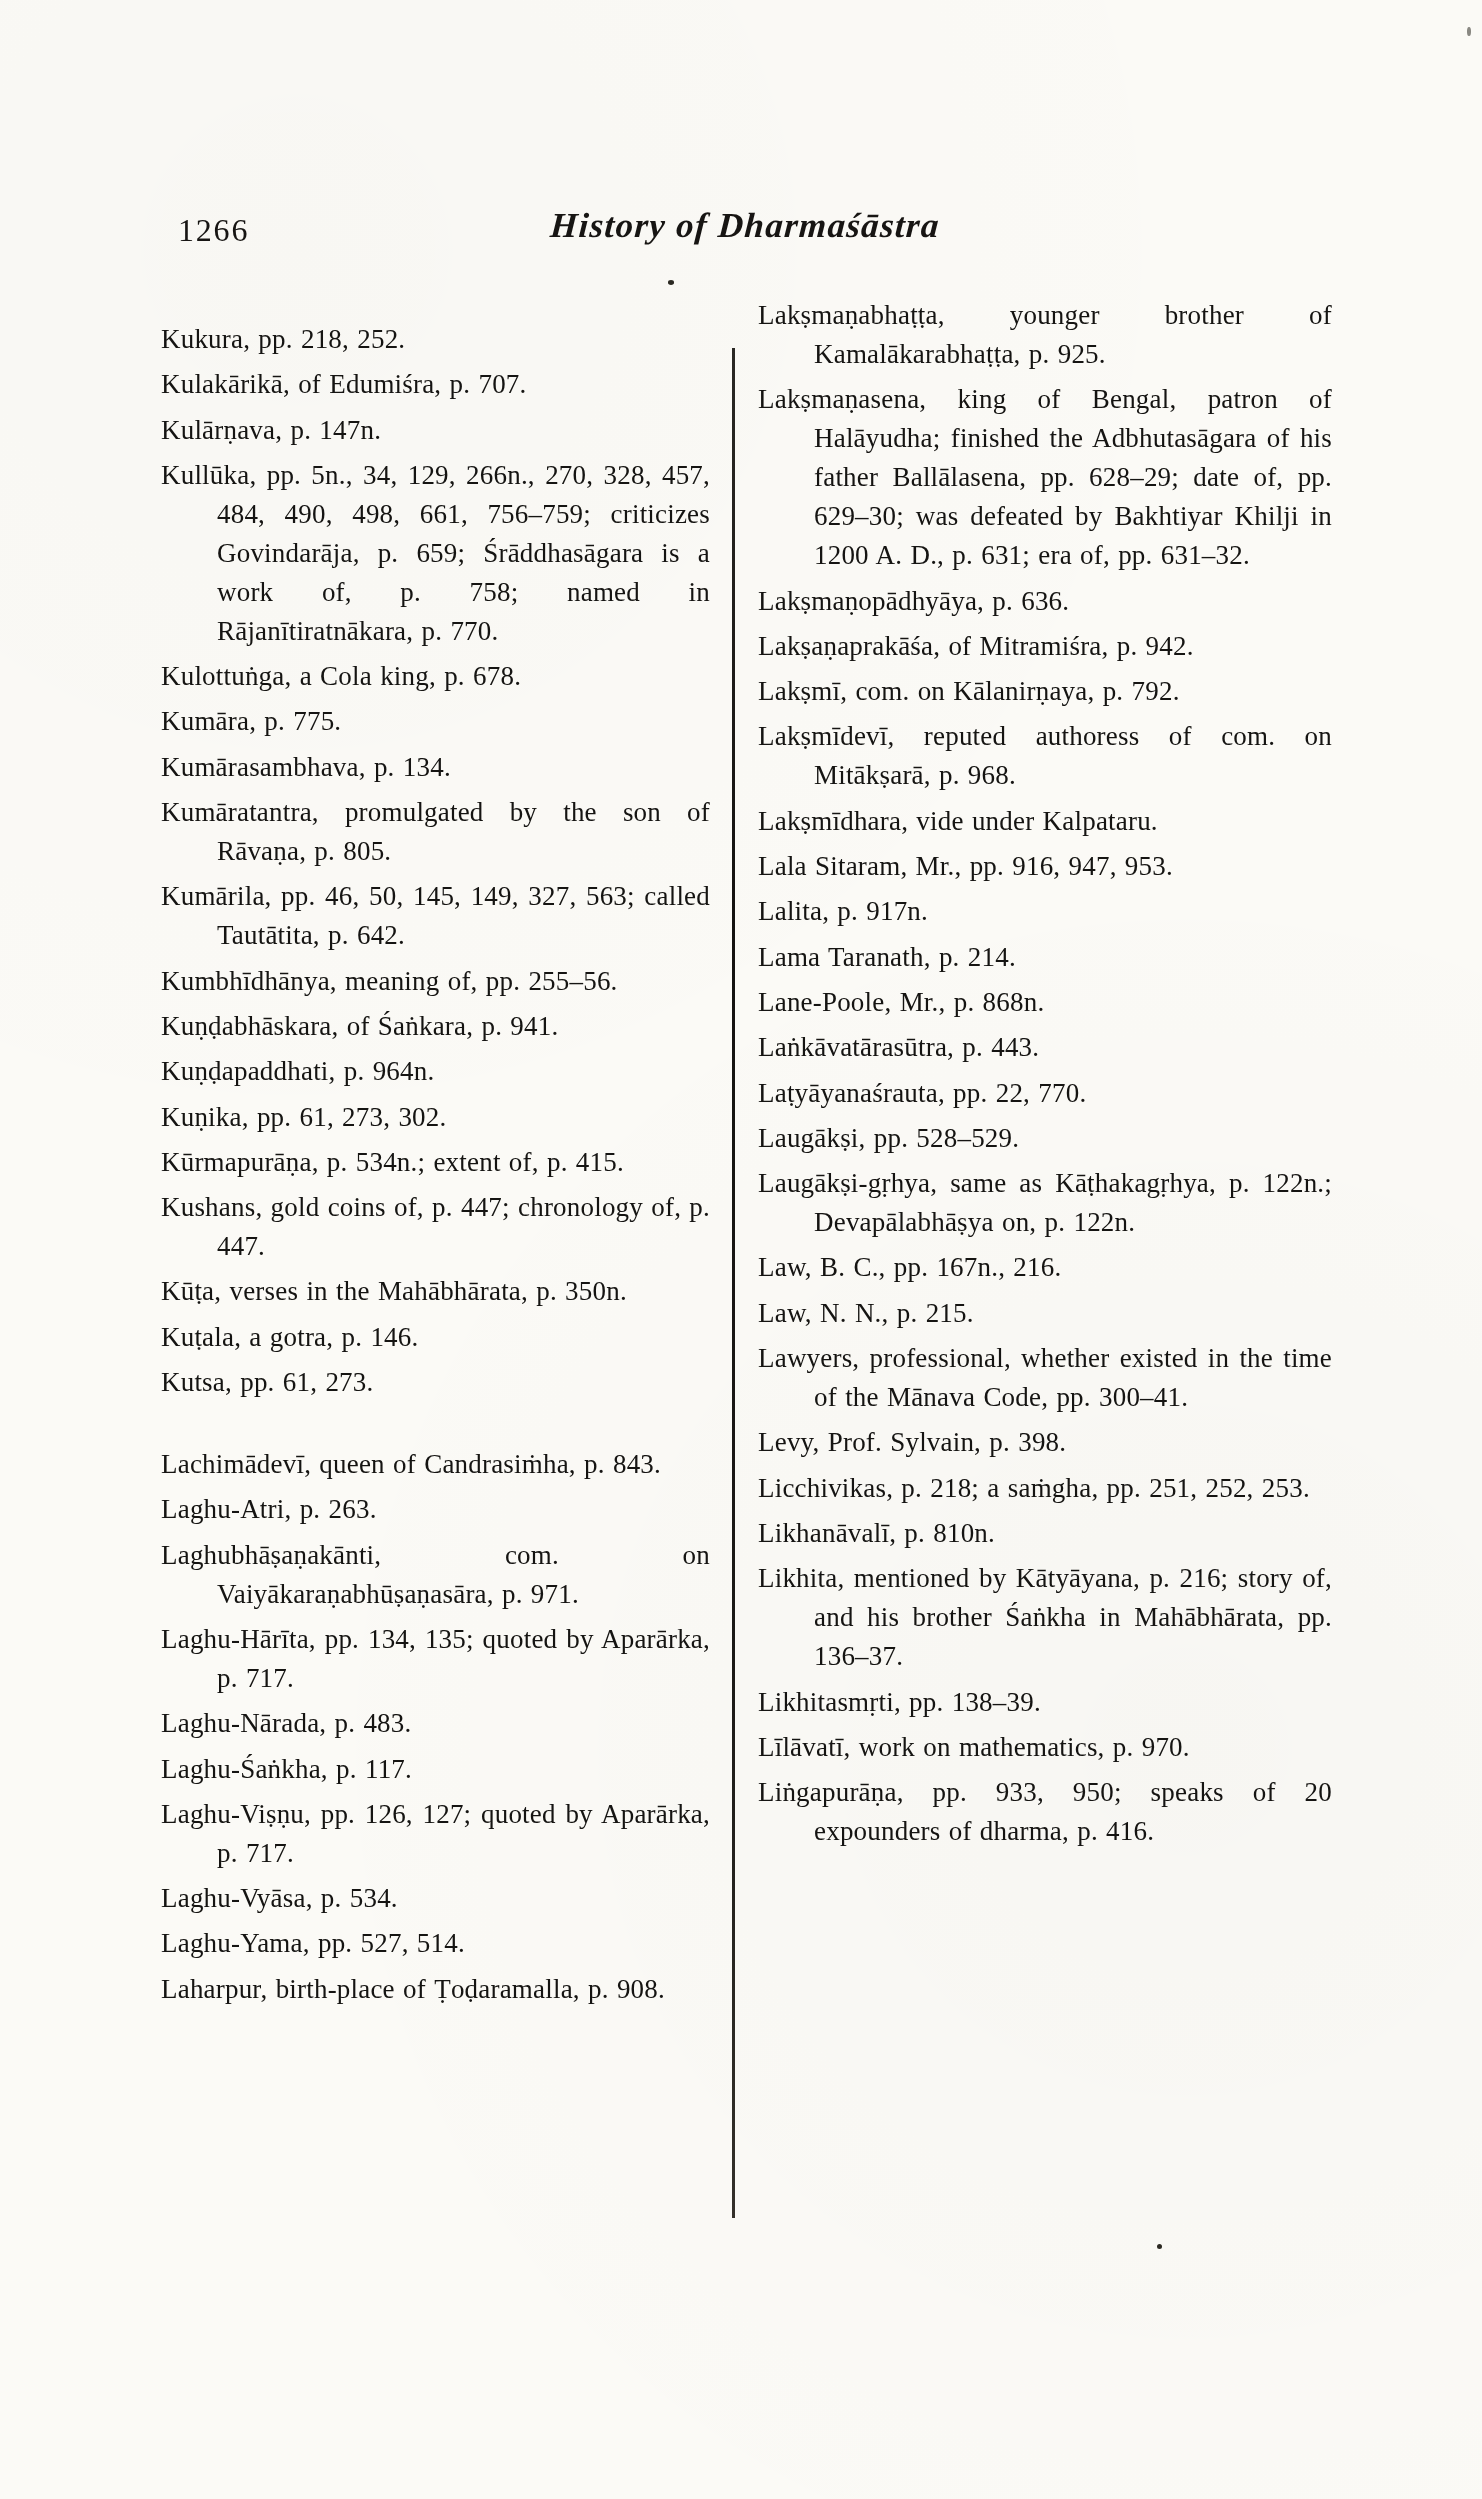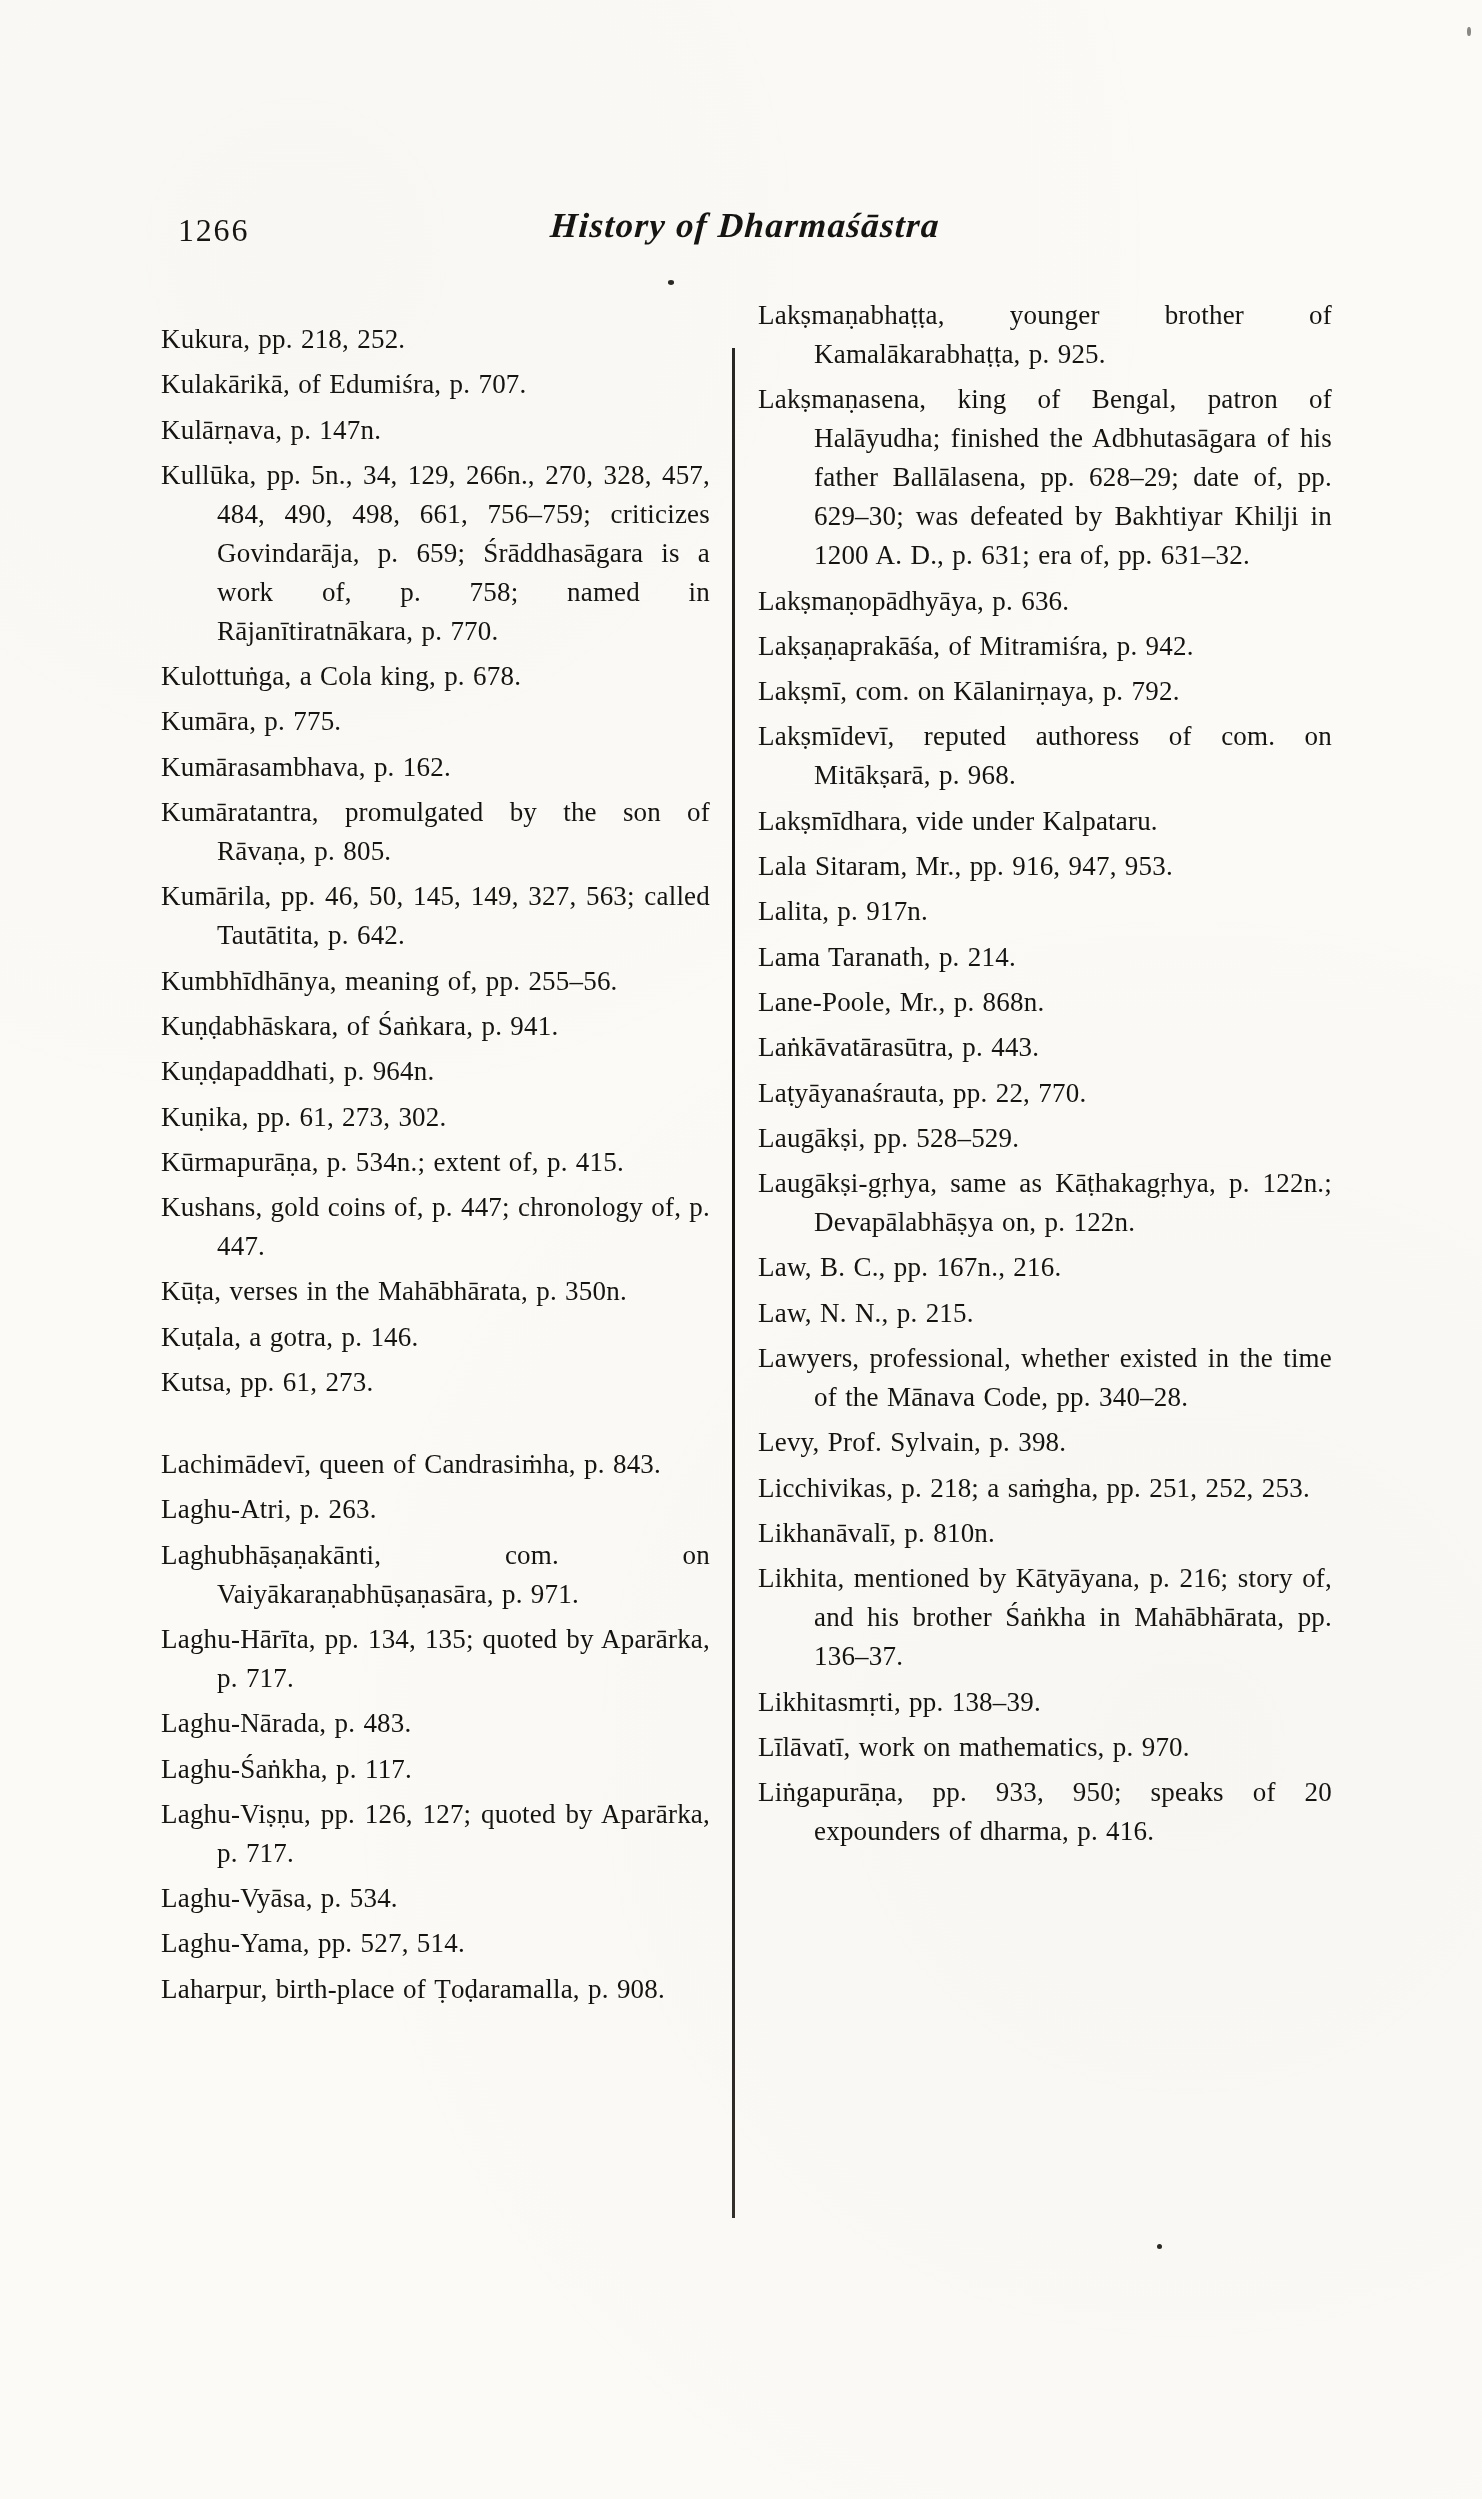--- a/index.html
+++ b/index.html
@@ -100,21 +100,21 @@
   <div class="column-divider"></div>
 
   <div class="col col-left">
       <div class="entry-group">
         <p class="entry">Kukura, pp. 218, 252.</p>
         <p class="entry">Kulakārikā, of Edumiśra, p. 707.</p>
         <p class="entry">Kulārṇava, p. 147n.</p>
         <p class="entry">Kullūka, pp. 5n., 34, 129, 266n., 270, 328, 457, 484, 490, 498, 661, 756–759; criticizes Govindarāja, p. 659; Śrāddhasāgara is a work of, p. 758; named in Rājanītiratnākara, p. 770.</p>
         <p class="entry">Kulottuṅga, a Cola king, p. 678.</p>
         <p class="entry">Kumāra, p. 775.</p>
-        <p class="entry">Kumārasambhava, p. 162.</p>
+        <p class="entry">Kumārasambhava, p. 134.</p>
         <p class="entry">Kumāratantra, promulgated by the son of Rāvaṇa, p. 805.</p>
         <p class="entry">Kumārila, pp. 46, 50, 145, 149, 327, 563; called Tautātita, p. 642.</p>
         <p class="entry">Kumbhīdhānya, meaning of, pp. 255–56.</p>
         <p class="entry">Kuṇḍabhāskara, of Śaṅkara, p. 941.</p>
         <p class="entry">Kuṇḍapaddhati, p. 964n.</p>
         <p class="entry">Kuṇika, pp. 61, 273, 302.</p>
         <p class="entry">Kūrmapurāṇa, p. 534n.; extent of, p. 415.</p>
         <p class="entry">Kushans, gold coins of, p. 447; chronology of, p. 447.</p>
         <p class="entry">Kūṭa, verses in the Mahābhārata, p. 350n.</p>
         <p class="entry">Kuṭala, a gotra, p. 146.</p>
@@ -146,21 +146,21 @@
         <p class="entry">Lala Sitaram, Mr., pp. 916, 947, 953.</p>
         <p class="entry">Lalita, p. 917n.</p>
         <p class="entry">Lama Taranath, p. 214.</p>
         <p class="entry">Lane-Poole, Mr., p. 868n.</p>
         <p class="entry">Laṅkāvatārasūtra, p. 443.</p>
         <p class="entry">Laṭyāyanaśrauta, pp. 22, 770.</p>
         <p class="entry">Laugākṣi, pp. 528–529.</p>
         <p class="entry">Laugākṣi-gṛhya, same as Kāṭhakagṛhya, p. 122n.; Devapālabhāṣya on, p. 122n.</p>
         <p class="entry">Law, B. C., pp. 167n., 216.</p>
         <p class="entry">Law, N. N., p. 215.</p>
-        <p class="entry">Lawyers, professional, whether existed in the time of the Mānava Code, pp. 340–28.</p>
+        <p class="entry">Lawyers, professional, whether existed in the time of the Mānava Code, pp. 300–41.</p>
         <p class="entry">Levy, Prof. Sylvain, p. 398.</p>
         <p class="entry">Licchivikas, p. 218; a saṁgha, pp. 251, 252, 253.</p>
         <p class="entry">Likhanāvalī, p. 810n.</p>
         <p class="entry">Likhita, mentioned by Kātyāyana, p. 216; story of, and his brother Śaṅkha in Mahābhārata, pp. 136–37.</p>
         <p class="entry">Likhitasmṛti, pp. 138–39.</p>
         <p class="entry">Līlāvatī, work on mathematics, p. 970.</p>
         <p class="entry">Liṅgapurāṇa, pp. 933, 950; speaks of 20 expounders of dharma, p. 416.</p>
       </div>
     </div>
 

